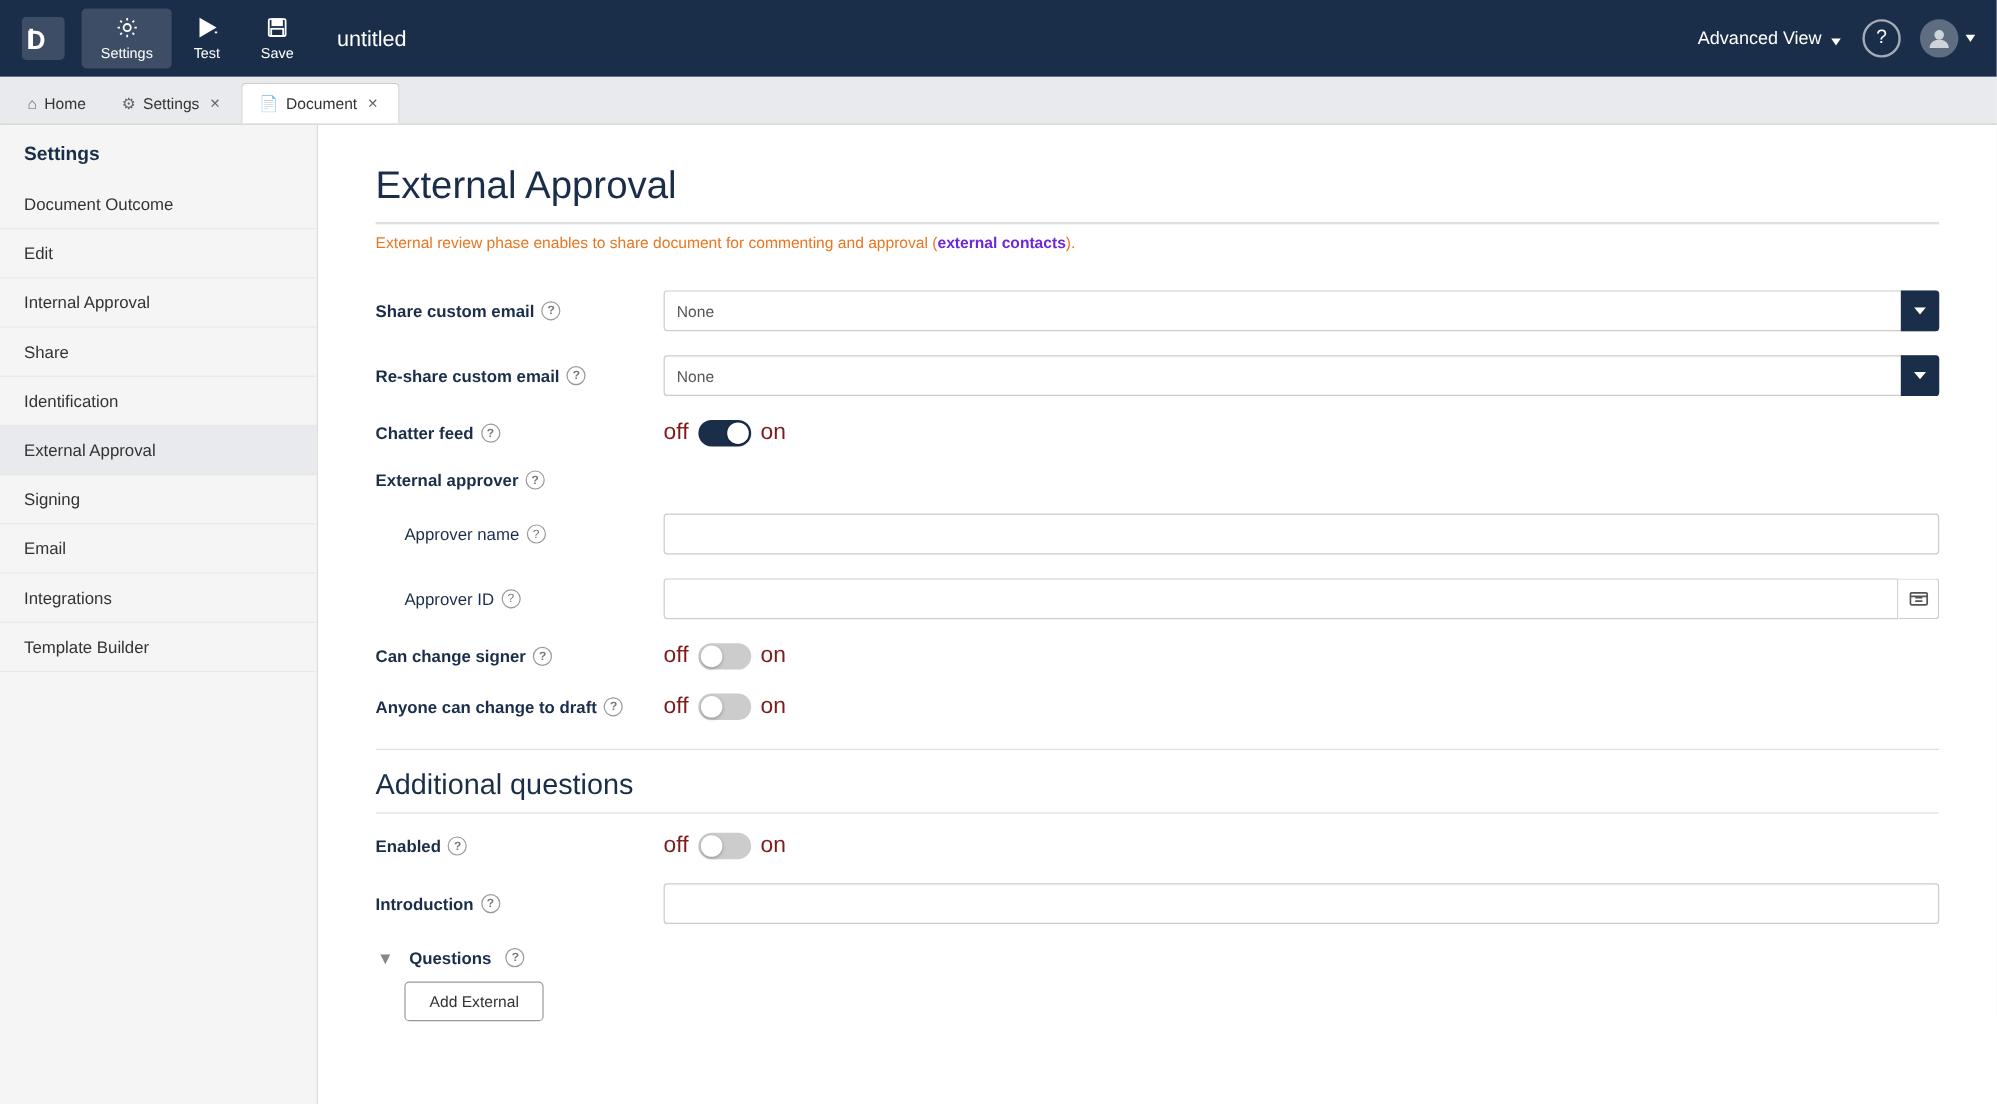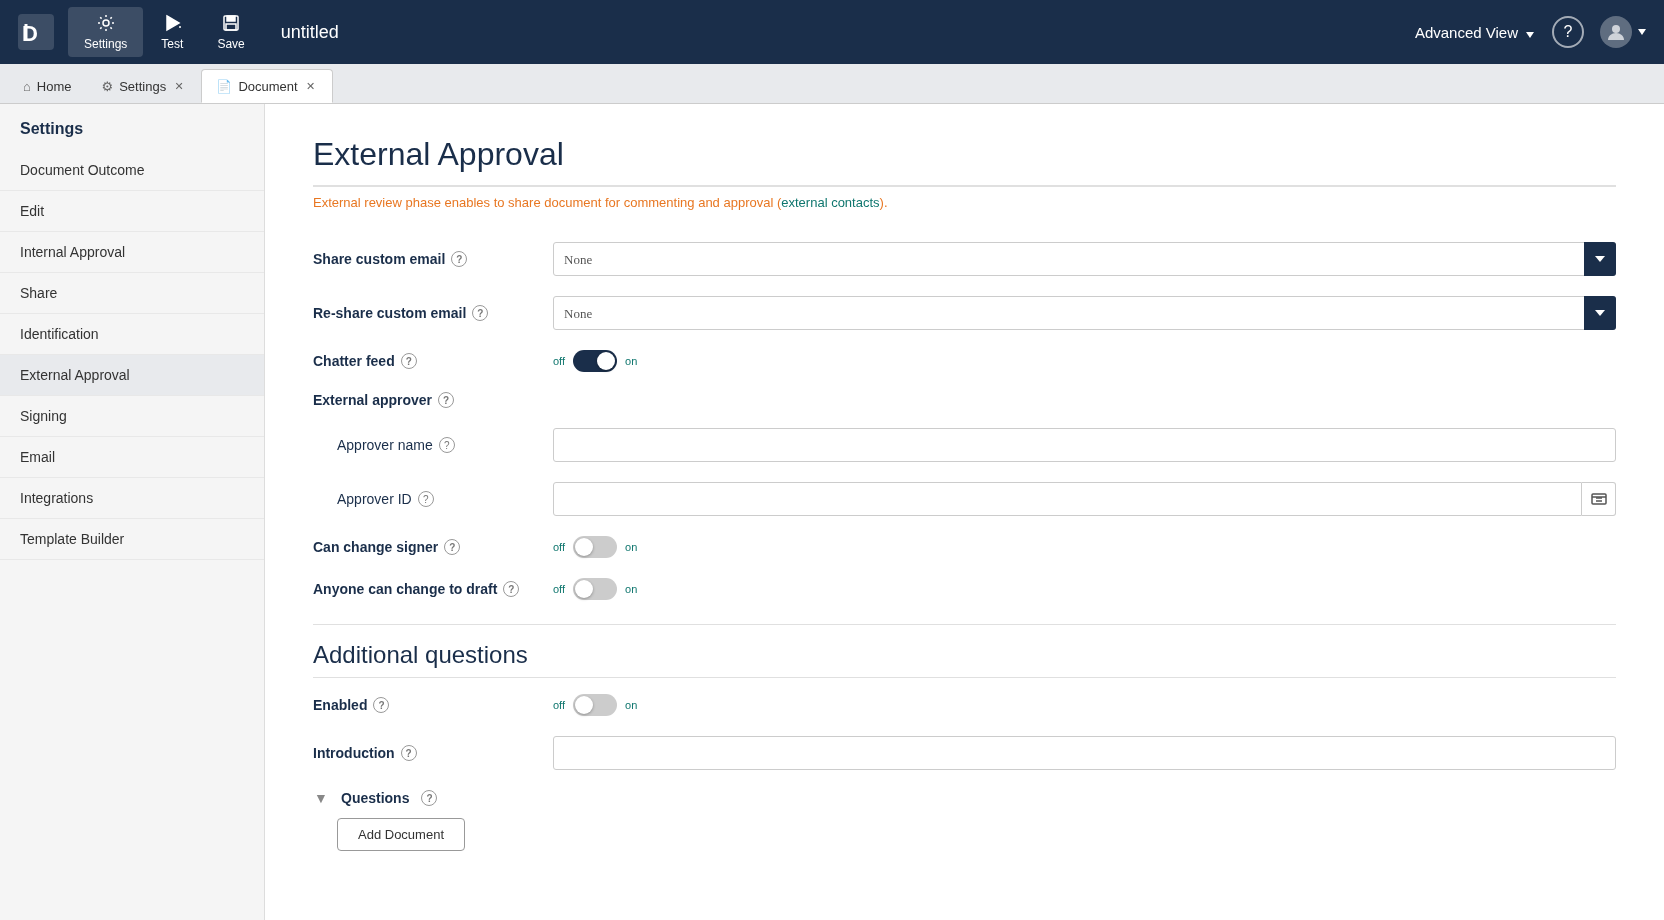--- a/index.html
+++ b/index.html
@@ -251,21 +251,20 @@
       width: 100%;
       height: 34px;
       border: 1px solid #ccc;
       border-radius: 3px;
       padding: 0 32px 0 10px;
       font-size: 13px;
       color: #555;
       background: white;
       appearance: none;
       cursor: pointer;
-      font-family: Liberation Serif, serif;
     }
     .select-arrow {
       position: absolute;
       right: 0;
       top: 0;
       bottom: 0;
       width: 32px;
       background: #1a2e4a;
       border-radius: 0 3px 3px 0;
       display: flex;
@@ -309,21 +308,21 @@
     }
 
     
     .toggle-row {
       display: flex;
       align-items: center;
       gap: 8px;
       font-size: 13px;
       color: #555;
     }
-    .toggle-label { font-size: 11px; color: #0f766e; }
+    .toggle-label { font-size: 19px; color: #7f1d1d; }
     .toggle {
       position: relative;
       width: 44px;
       height: 22px;
       cursor: pointer;
     }
     .toggle input { opacity: 0; width: 0; height: 0; }
     .toggle-track {
       position: absolute;
       top: 0; left: 0; right: 0; bottom: 0;
@@ -488,21 +487,21 @@
       <span>Integrations</span>
     </div>
     <div class="sidebar-item">
       <span>Template Builder</span>
     </div>
   </div>
 
   <div class="content-area">
     <h1 class="page-title">External Approval</h1>
     <p class="page-description">
-      <span>External review phase enables to share document for commenting and approval (</span><span style="color:#0f766e;">external contacts</span><span>).</span>
+      <span>External review phase enables to share document for commenting and approval (</span><span style="color:#6d28d9;font-weight:bold;">external contacts</span><span>).</span>
     </p>
 
     <div class="form-row">
       <div class="form-label">
         <span>Share custom email</span>
         <span class="help-icon">?</span>
       </div>
       <div class="form-control-area">
         <div class="select-wrapper">
           <select class="select-field">
@@ -663,17 +662,17 @@
     </div>
 
     <div class="form-row" style="align-items:flex-start; margin-bottom: 12px;">
       <div class="form-label" style="display:flex;align-items:center;">
         <span class="chevron-icon">▼</span>
         <span>Questions</span>
         <span class="help-icon" style="margin-left:6px;">?</span>
       </div>
     </div>
     <div style="padding-left: 0;">
-      <button class="add-question-btn">Add Document</button>
+      <button class="add-question-btn">Add External</button>
     </div>
 
   </div>
 </div>
 
 </body></html>

